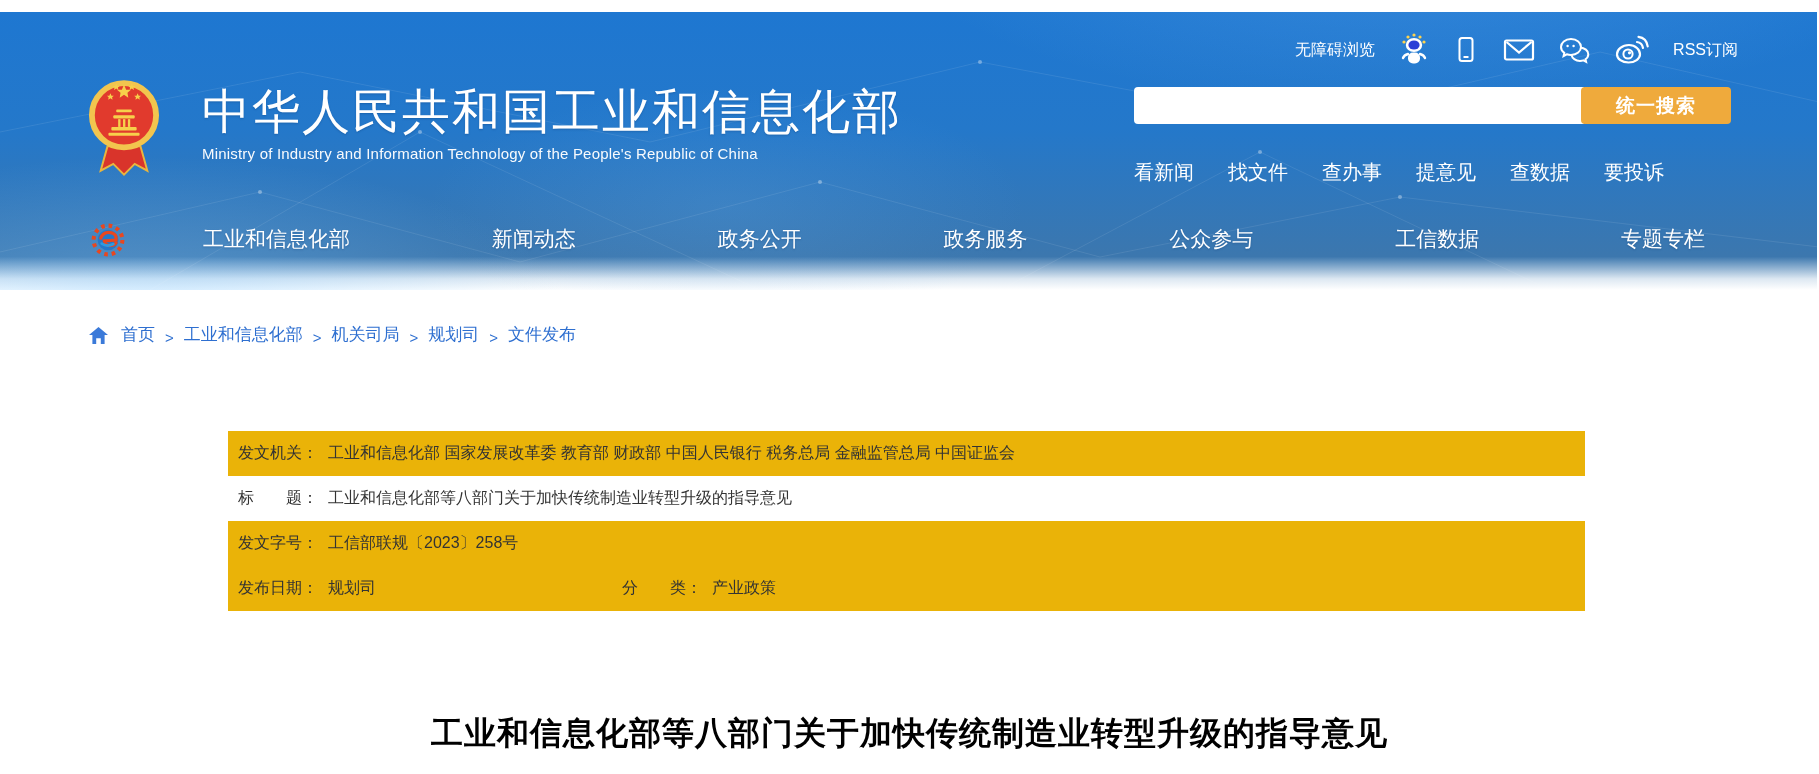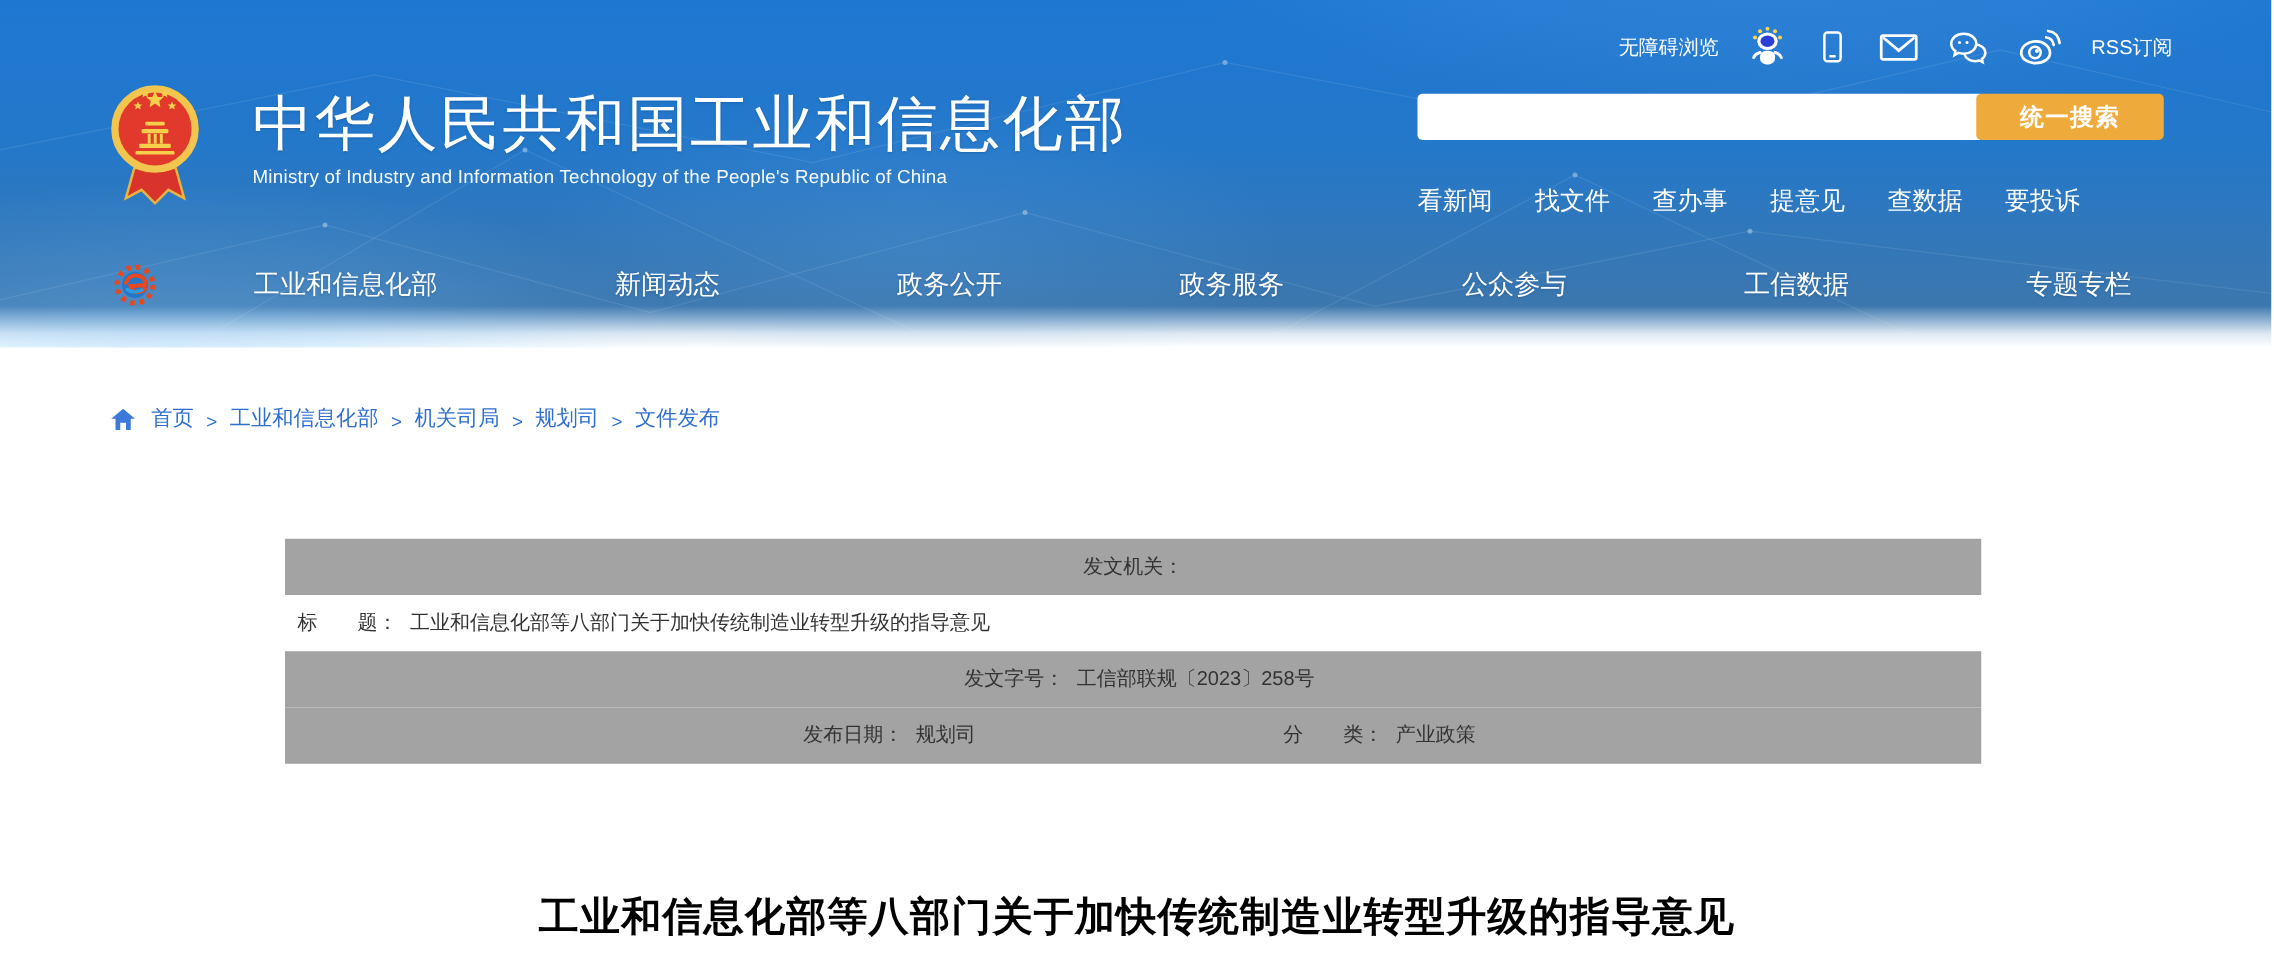--- a/index.html
+++ b/index.html
@@ -7,21 +7,21 @@
   body {
     position:relative;
     font-family:"Liberation Sans","DejaVu Sans",sans-serif;
     background:#ffffff;
     overflow:hidden;
     color:#333;
   }
 
   
   .header {
-    position:absolute; left:0; top:0; width:1817px; height:278px;
+    position:absolute; left:0; top:12px; width:1817px; height:278px;
     background:
       radial-gradient(ellipse 700px 260px at 8% 108%, rgba(130,200,255,0.38), transparent 60%),
       radial-gradient(ellipse 900px 300px at 78% -30%, rgba(150,205,255,0.22), transparent 60%),
       radial-gradient(ellipse 500px 200px at 40% 70%, rgba(110,180,240,0.18), transparent 60%),
       linear-gradient(180deg,#1e77d1 0%,#2478ca 42%,#3c77ae 88%,#dde8f2 96%,#ffffff 100%);
   }
   .mesh { position:absolute; left:0; top:0; pointer-events:none; }
 
   .topbar {
     position:absolute; top:20px; right:79px; height:36px;
@@ -75,21 +75,21 @@
   .breadcrumb a { color:#2e6fd0; text-decoration:none; cursor:pointer; }
   .crumb-sep { color:#2e6fd0; font-size:15px; }
   .home-icon { display:inline-flex; margin-right:2px; }
 
   
   .meta { position:absolute; left:228px; top:431px; width:1357px; }
   .meta-row {
     height:45px; display:flex; align-items:center;
     padding-left:10px; font-size:16px; color:#333;
   }
-  .meta-row.alt { background:#a3a3a3;justify-content:center; }
+  .meta-row.alt { background:#eab308; }
   .cell { display:flex; align-items:center; }
   .cell.fixed { width:384px; }
   .m-label { white-space:pre; margin-right:10px; }
   .m-value { white-space:pre; }
 
   
   .article-title {
     position:absolute; left:0; top:712px; width:1819px;
     text-align:center; font-size:32px; font-weight:bold; color:#000;
     letter-spacing:1px;
@@ -241,20 +241,21 @@
   <span class="crumb-sep">&gt;</span>
   <a>规划司</a>
   <span class="crumb-sep">&gt;</span>
   <a>文件发布</a>
 </div>
 
 <div class="meta">
   <div class="meta-row alt">
     <span class="cell">
       <span class="m-label">发文机关：</span>
+      <span class="m-value">工业和信息化部 国家发展改革委 教育部 财政部 中国人民银行 税务总局 金融监管总局 中国证监会</span>
     </span>
   </div>
   <div class="meta-row">
     <span class="cell">
       <span class="m-label">标　　题：</span>
       <span class="m-value">工业和信息化部等八部门关于加快传统制造业转型升级的指导意见</span>
     </span>
   </div>
   <div class="meta-row alt">
     <span class="cell">

